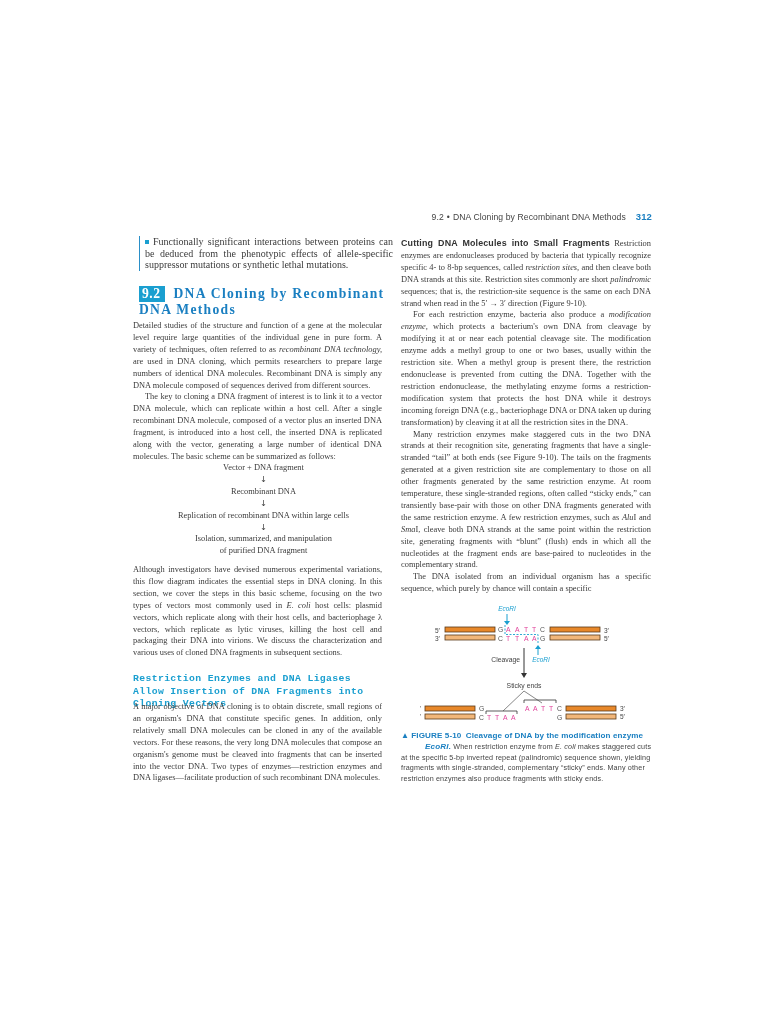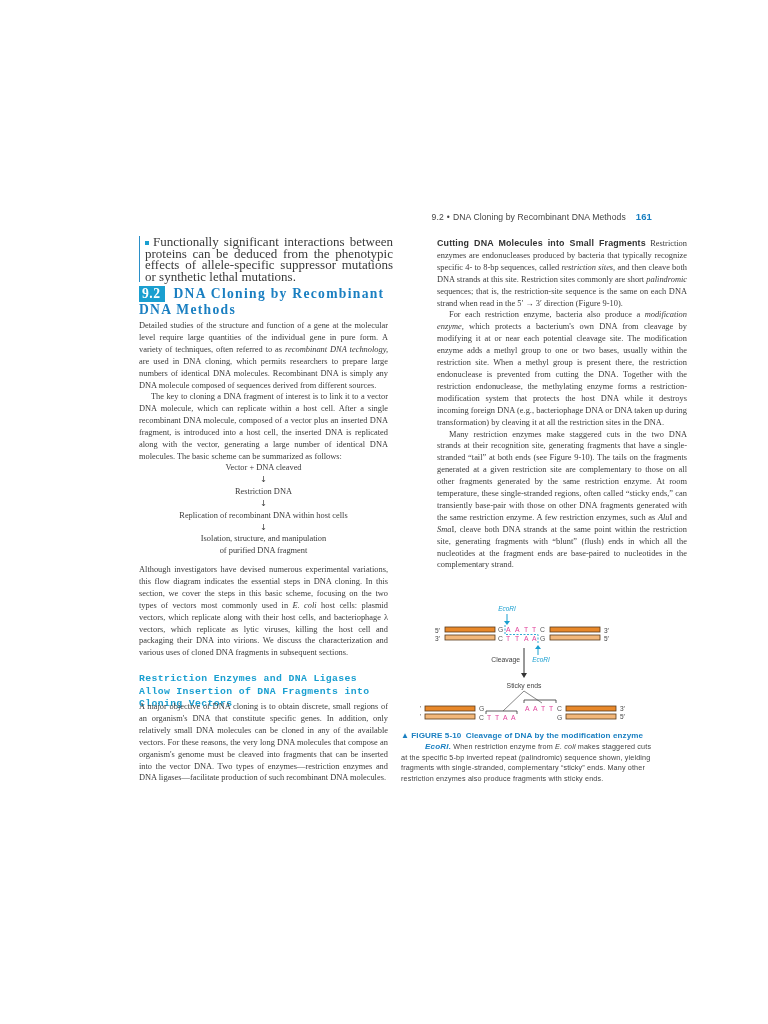--- a/index.html
+++ b/index.html
@@ -11,39 +11,39 @@
   .running-head {
     left: 400px; top: 211px; width: 252px; text-align: right;
     font-family: "Liberation Sans", "DejaVu Sans", sans-serif; font-size: 8.6px; color: #444;
     letter-spacing: 0.1px;
   }
   .running-head .pg { color: #1a7fc1; font-weight: bold; font-size: 9.5px; margin-left: 10px; }
   .running-head .dot { margin: 0 3px; }
 
   .summary-box {
     left: 139px; top: 236px; width: 248px; border-left: 1.5px solid #2a8fc8; padding-left: 5px;
-    font-size: 13px; line-height: 11.6px; text-align: justify; color: #3a3a3a;
+    font-size: 10px; line-height: 11.6px; text-align: justify; color: #3a3a3a;
   }
   .bullet-sq { display: inline-block; width: 4px; height: 4px; background: #1a9fd0; margin-right: 4px; vertical-align: 1px; }
 
   .section-title {
     left: 139px; top: 286px; width: 250px;
     font-family: Liberation Serif, serif; font-weight: bold; color: #1a7fc1;
     font-size: 13.6px; line-height: 16px; letter-spacing: 1.3px;
   }
   .section-num {
     display: inline-block; background: #1a9fd0; color: #fff; padding: 0 4px 0 3px; margin-right: 9px;
     letter-spacing: 0.5px;
   }
 
   .body-text { font-size: 8.4px; line-height: 11.9px; text-align: justify; color: #3a3a3a; }
   .body-text p { margin: 0; }
   .body-text p.indent { text-indent: 12px; }
-  .col-left { left: 139px; width: 249px; }
-  .col-right { left: 401px; width: 250px; margin-left: 36px; }
+  .col-left { left: 133px; width: 249px; }
+  .col-right { left: 401px; width: 250px; }
 
   .flow { left: 139px; top: 462px; width: 249px; text-align: center; font-size: 8.4px; line-height: 11.9px; color: #3a3a3a; }
   .flow .arr { font-family: "DejaVu Sans", sans-serif; font-size: 8.4px; }
 
   .subhead {
     font-family: Liberation Mono, monospace; font-weight: bold; color: #1a9fd0;
     font-size: 9.8px; line-height: 12.5px; letter-spacing: 0.35px;
   }
   .runin {
     font-family: "Liberation Sans", "DejaVu Sans", sans-serif; font-weight: bold; color: #333;
@@ -58,61 +58,62 @@
     letter-spacing: 0.15px;
   }
   .caption .cap-title { color: #1a7fc1; font-weight: bold; font-size: 8.1px; letter-spacing: 0.1px; }
   .caption .cap-italic-bold { color: #1a7fc1; font-weight: bold; font-style: italic; font-size: 8.1px; padding-left: 24px; }
   i { font-style: italic; }
 </style>
 </head>
 <body>
 
 <div class="abs running-head">
-  <span>9.2</span><span class="dot">•</span><span>DNA Cloning by Recombinant DNA Methods</span><span class="pg">161</span>
+  <span>9.2</span><span class="dot">•</span><span>DNA Cloning by Recombinant DNA Methods</span><span class="pg">312</span>
 </div>
 
 <div class="abs summary-box">
   <span class="bullet-sq"></span><span>Functionally significant interactions between proteins can be deduced from the phenotypic effects of allele-specific suppressor mutations or synthetic lethal mutations.</span>
 </div>
 
 <div class="abs section-title">
   <span class="section-num">9.2</span><span>DNA Cloning by Recombinant DNA Methods</span>
 </div>
 
 <div class="abs body-text col-left" style="top:320px;">
   <p><span>Detailed studies of the structure and function of a gene at the molecular level require large quantities of the individual gene in pure form. A variety of techniques, often referred to as </span><i>recombinant DNA technology,</i><span> are used in DNA cloning, which permits researchers to prepare large numbers of identical DNA molecules. Recombinant DNA is simply any DNA molecule composed of sequences derived from different sources.</span></p>
   <p class="indent">The key to cloning a DNA fragment of interest is to link it to a vector DNA molecule, which can replicate within a host cell. After a single recombinant DNA molecule, composed of a vector plus an inserted DNA fragment, is introduced into a host cell, the inserted DNA is replicated along with the vector, generating a large number of identical DNA molecules. The basic scheme can be summarized as follows:</p>
 </div>
 
 <div class="abs flow">
-  <div>Vector + DNA cleaved</div>
+  <div>Vector + DNA fragment</div>
   <div class="arr">↓</div>
-  <div>Restriction DNA</div>
+  <div>Recombinant DNA</div>
   <div class="arr">↓</div>
-  <div>Replication of recombinant DNA within host cells</div>
+  <div>Replication of recombinant DNA within large cells</div>
   <div class="arr">↓</div>
-  <div>Isolation, structure, and manipulation</div>
+  <div>Isolation, summarized, and manipulation</div>
   <div>of purified DNA fragment</div>
 </div>
 
 <div class="abs body-text col-left" style="top:564px;">
   <p><span>Although investigators have devised numerous experimental variations, this flow diagram indicates the essential steps in DNA cloning. In this section, we cover the steps in this basic scheme, focusing on the two types of vectors most commonly used in </span><i>E. coli</i><span> host cells: plasmid vectors, which replicate along with their host cells, and bacteriophage λ vectors, which replicate as lytic viruses, killing the host cell and packaging their DNA into virions. We discuss the characterization and various uses of cloned DNA fragments in subsequent sections.</span></p>
 </div>
 
 <div class="abs subhead col-left" style="top:673px;">Restriction Enzymes and DNA Ligases Allow Insertion of DNA Fragments into Cloning Vectors</div>
 
 <div class="abs body-text col-left" style="top:701px;">
   <p>A major objective of DNA cloning is to obtain discrete, small regions of an organism's DNA that constitute specific genes. In addition, only relatively small DNA molecules can be cloned in any of the available vectors. For these reasons, the very long DNA molecules that compose an organism's genome must be cleaved into fragments that can be inserted into the vector DNA. Two types of enzymes—restriction enzymes and DNA ligases—facilitate production of such recombinant DNA molecules.</p>
 </div>
 
 <div class="abs body-text col-right" style="top:238px;">
   <p><span class="runin">Cutting DNA Molecules into Small Fragments</span><span> Restriction enzymes are endonucleases produced by bacteria that typically recognize specific 4- to 8-bp sequences, called </span><i>restriction sites,</i><span> and then cleave both DNA strands at this site. Restriction sites commonly are short </span><i>palindromic</i><span> sequences; that is, the restriction-site sequence is the same on each DNA strand when read in the 5′ → 3′ direction (Figure 9-10).</span></p>
   <p class="indent"><span>For each restriction enzyme, bacteria also produce a </span><i>modification enzyme,</i><span> which protects a bacterium's own DNA from cleavage by modifying it at or near each potential cleavage site. The modification enzyme adds a methyl group to one or two bases, usually within the restriction site. When a methyl group is present there, the restriction endonuclease is prevented from cutting the DNA. Together with the restriction endonuclease, the methylating enzyme forms a restriction-modification system that protects the host DNA while it destroys incoming foreign DNA (e.g., bacteriophage DNA or DNA taken up during transformation) by cleaving it at all the restriction sites in the DNA.</span></p>
   <p class="indent"><span>Many restriction enzymes make staggered cuts in the two DNA strands at their recognition site, generating fragments that have a single-stranded “tail” at both ends (see Figure 9-10). The tails on the fragments generated at a given restriction site are complementary to those on all other fragments generated by the same restriction enzyme. At room temperature, these single-stranded regions, often called “sticky ends,” can transiently base-pair with those on other DNA fragments generated with the same restriction enzyme. A few restriction enzymes, such as </span><i>Alu</i><span>I and </span><i>Sma</i><span>I, cleave both DNA strands at the same point within the restriction site, generating fragments with “blunt” (flush) ends in which all the nucleotides at the fragment ends are base-paired to nucleotides in the complementary strand.</span></p>
+  <p class="indent">The DNA isolated from an individual organism has a specific sequence, which purely by chance will contain a specific</p>
 </div>
 
 <svg class="abs fig-svg" width="220" height="130" viewBox="0 0 220 130" font-family="Liberation Sans, DejaVu Sans, sans-serif">
 
   <text x="87" y="11" font-size="6.5" font-style="italic" fill="#1a9fd0" text-anchor="middle">EcoRI</text>
   <g>
     <line x1="87" y1="14" x2="87" y2="22" stroke="#1a9fd0" stroke-width="1"></line>
     <polygon points="84,21 90,21 87,25" fill="#1a9fd0"></polygon>
   </g>
 

